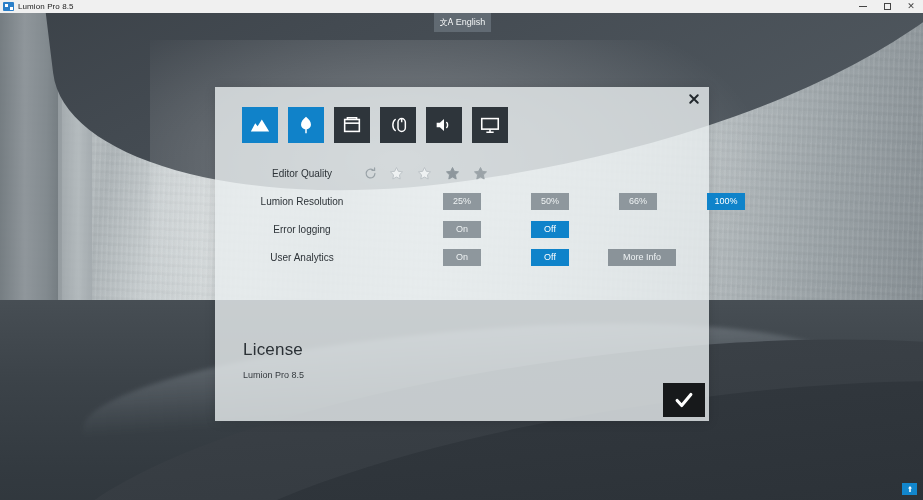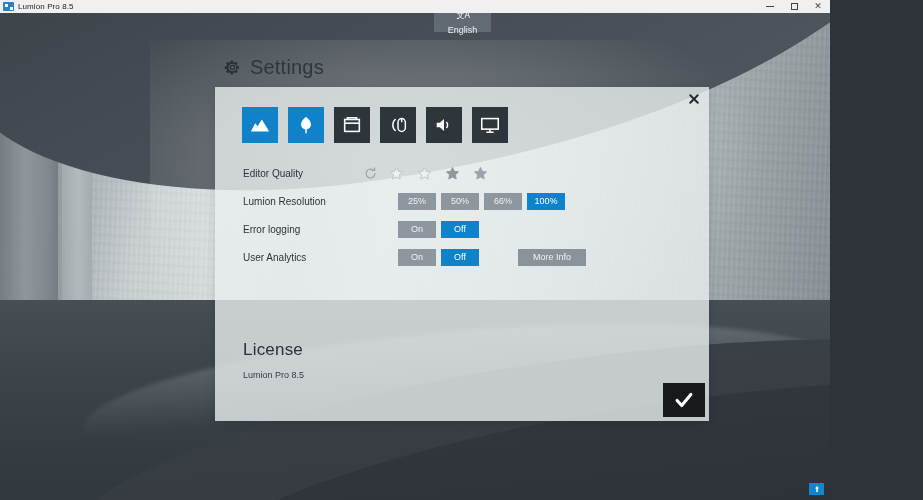--- a/index.html
+++ b/index.html
@@ -7,21 +7,21 @@
   html, body {
     width: 923px;
     height: 500px;
     overflow: hidden;
     font-family: "Liberation Sans", sans-serif;
     background: #2d3338;
   }
 
   #app {
     position: relative;
-    width: 830px;
+    width: 923px;
     height: 500px;
     overflow: hidden;
     text-decoration: underline;
   }
 
   
   .scene {
     position: absolute;
     inset: 0;
     background: #3a4045;
@@ -147,21 +147,20 @@
   .lang-btn {
     position: absolute;
     left: 434px; top: 12px;
     width: 57px; height: 20px;
     background: rgba(120,132,140,0.55);
     display: flex; align-items: center; justify-content: center;
     gap: 4px;
     color: #f2f5f6;
     font-size: 9px;
     z-index: 30;
-    flex-direction: column;
   }
   .lang-icon {
     position: relative;
     width: 12px; height: 11px;
     font-size: 8px; line-height: 11px;
     color: #ffffff;
     font-family: "DejaVu Sans", sans-serif;
     white-space: nowrap;
   }
 
@@ -217,20 +216,21 @@
   
   .rows {
     position: absolute;
     left: 28px; top: 72px;
     width: 440px;
   }
   .row {
     height: 28px;
     display: flex;
     align-items: center;
+    text-align: center;
   }
   .row-label {
     width: 118px;
     font-size: 10px;
     color: #2d3338;
     flex: none;
   }
   .ctrl-area { display: flex; align-items: center; gap: 4px; }
 
   .reset-btn {
@@ -243,20 +243,21 @@
   .seg {
     height: 17px;
     min-width: 38px;
     padding: 0 7px;
     background: #8e979d;
     color: #eef2f3;
     font-size: 9px;
     display: flex; align-items: center; justify-content: center;
     margin-right: 1px;
     white-space: nowrap;
+    margin-left: 45px;
   }
   .seg.on { background: #0f83ca; color: #ffffff; }
   .seg.unit { min-width: 36px; font-family: "Liberation Serif", serif; font-size: 11px; }
   .seg.moreinfo { min-width: 68px; margin-left: 34px; background: #8a9399; }
 
   
   .license {
     position: absolute;
     left: 28px; top: 253px;
   }
@@ -324,29 +325,20 @@
         <span class="glyph-close">✕</span>
       </div>
     </div>
   </div>
 
   <div class="lang-btn">
     <span class="lang-icon">文A</span>
     <span>English</span>
   </div>
 
-  <div class="settings-title">
-    <span class="gear-icon">
-      <svg viewBox="0 0 24 24" width="17" height="17" fill="#2b3136">
-        <path d="M12 8.2a3.8 3.8 0 100 7.6 3.8 3.8 0 000-7.6zm0 5.9a2.1 2.1 0 110-4.2 2.1 2.1 0 010 4.2z"></path>
-        <path d="M21 13.6v-3.2l-2.4-.4a6.9 6.9 0 00-.8-1.9l1.4-2-2.3-2.3-2 1.4a6.9 6.9 0 00-1.9-.8L12.6 2H9.4L9 4.4c-.7.2-1.3.4-1.9.8l-2-1.4-2.3 2.3 1.4 2c-.4.6-.6 1.2-.8 1.9L1 10.4v3.2l2.4.4c.2.7.4 1.3.8 1.9l-1.4 2 2.3 2.3 2-1.4c.6.4 1.2.6 1.9.8l.4 2.4h3.2l.4-2.4c.7-.2 1.3-.4 1.9-.8l2 1.4 2.3-2.3-1.4-2c.4-.6.6-1.2.8-1.9l2.4-.4zM12 17.4A5.4 5.4 0 1117.4 12 5.4 5.4 0 0112 17.4z"></path>
-      </svg>
-    </span>
-    <span class="settings-title-text">Settings</span>
-  </div>
 
   <div class="panel">
 
     <div class="panel-close">
       <svg viewBox="0 0 16 16" width="12" height="12" fill="none" stroke="#22282c" stroke-width="2.6" stroke-linecap="round">
         <path d="M3 3 L13 13 M13 3 L3 13"></path>
       </svg>
     </div>
 
     <div class="tabs">

